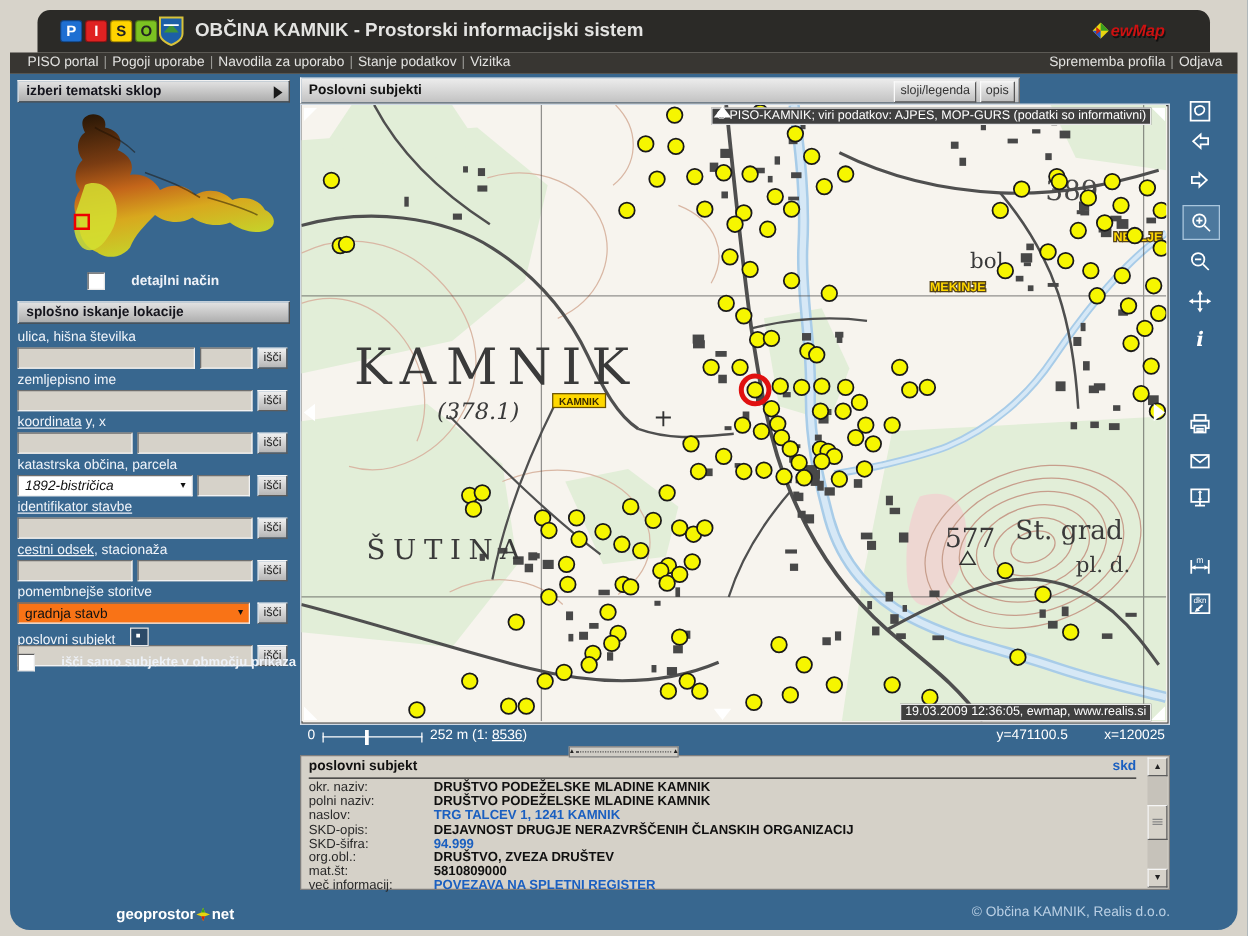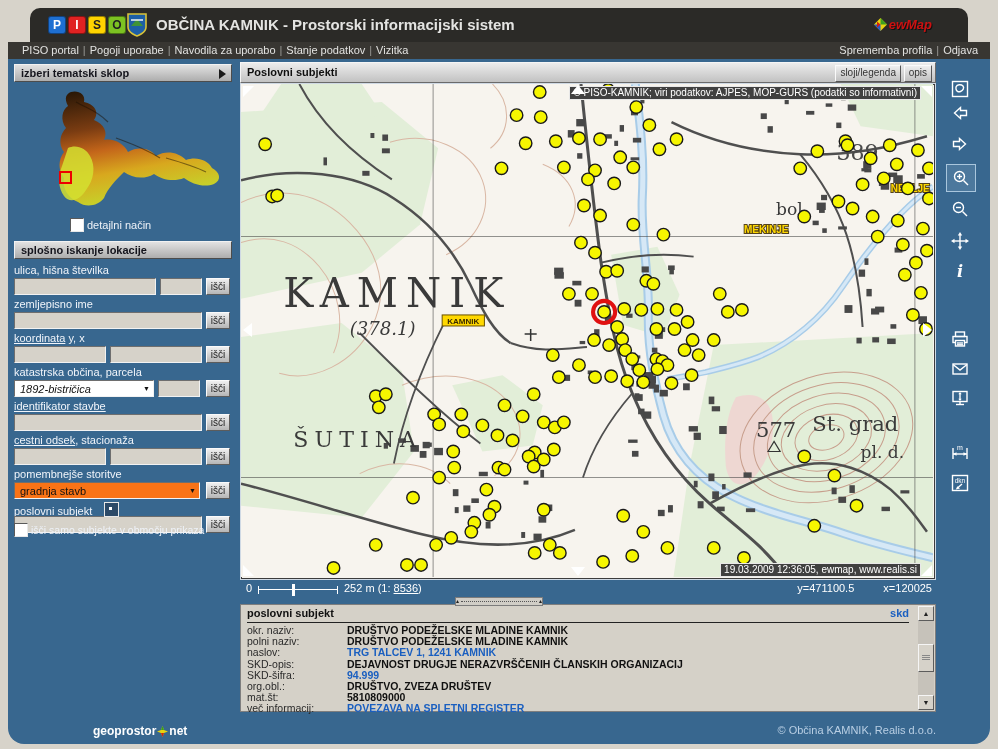--- a/index.html
+++ b/index.html
@@ -24,42 +24,42 @@
   .body-bg{position:absolute;left:8px;top:59px;width:982px;height:685px;background:#38678f;
     border-radius:0 0 16px 16px;z-index:0;}
   
   .side-header{position:absolute;left:14px;width:218px;height:18px;z-index:2;
     background:linear-gradient(#e2e2e2,#adadad);
     border:1px solid;border-color:#f2f2f2 #4c4c4c #4c4c4c #f2f2f2;
     font-size:11px;font-weight:bold;color:#14141c;line-height:17px;padding-left:6px;box-sizing:border-box;cursor:pointer;}
   .tri{position:absolute;right:5px;top:4px;width:0;height:0;border-top:5px solid transparent;
     border-bottom:5px solid transparent;border-left:7px solid #1a1a1a;}
   .terrain{position:absolute;left:16px;top:88px;z-index:2;cursor:pointer;}
-  .chk-row{position:absolute;z-index:2;display:flex;align-items:center;gap:3px;color:#eef2f8;font-size:11px;}
+  .chk-row{position:absolute;z-index:2;display:flex;align-items:center;gap:21px;color:#eef2f8;font-size:11px;font-weight:bold;}
   .chk{width:12px;height:12px;background:#fff;border:1px solid;border-color:#5a5a5a #e8e8e8 #e8e8e8 #5a5a5a;
     display:inline-block;cursor:pointer;}
   #search-form{position:absolute;left:14px;top:264px;width:216px;z-index:2;}
   .f-row{margin-bottom:3px;}
   .f-label{font-size:11px;color:#f0f4fa;margin-bottom:1px;height:13px;}
   .f-label .lnk{text-decoration:underline;cursor:pointer;}
   .f-controls{display:flex;align-items:center;gap:4px;}
   .inp{background:#d6d2c9;border:1px solid;border-color:#6e6e6e #f2f2f2 #f2f2f2 #6e6e6e;height:15px;box-sizing:content-box;}
   .sel{background:#fff;border:1px solid;border-color:#6e6e6e #f2f2f2 #f2f2f2 #6e6e6e;height:17px;
     display:flex;align-items:center;justify-content:space-between;font-size:11px;color:#111;
     padding:0 3px 0 5px;box-sizing:border-box;cursor:pointer;}
   .sel.gray{background:#f97316;}
   .sel-arrow{font-size:7px;color:#111;}
   .btn-isci{width:24px;height:17px;font-size:10px;color:#222;text-align:center;line-height:15px;
     background:linear-gradient(#f0f0f0,#b6b6b6);border:1px solid;border-color:#fafafa #5c5c5c #5c5c5c #fafafa;
     margin-left:auto;cursor:pointer;box-sizing:border-box;}
   .picker{display:inline-block;width:13px;height:13px;background:#2c4a68;border:1px solid #e8e8e8;
     vertical-align:-2px;margin-left:12px;position:relative;cursor:pointer;}
   .picker::after{content:"";position:absolute;left:4px;top:4px;width:3px;height:3px;background:#fff;}
   
-  .map-titlebar{position:absolute;left:240px;top:62px;width:696px;height:21px;z-index:2;
+  .map-titlebar{position:absolute;left:240px;top:62px;width:576px;height:21px;z-index:2;
     background:linear-gradient(#ececec,#c2c2c2);border:1px solid;border-color:#f5f5f5 #6a6a6a #6a6a6a #f5f5f5;
     box-sizing:border-box;}
   .map-title{position:absolute;left:6px;top:3px;font-size:11px;font-weight:bold;color:#101010;}
   .map-btn{position:absolute;top:2px;height:15px;background:linear-gradient(#efefef,#c0c0c0);
     border:1px solid;border-color:#fafafa #565656 #565656 #fafafa;font-size:10px;color:#333;
     padding:0 4px;line-height:13px;cursor:pointer;}
   .map-frame{position:absolute;left:240px;top:83px;width:694px;height:495px;z-index:2;
     border:1px solid #cfd9e4;background:#f7f4ee;overflow:hidden;cursor:crosshair;
     box-shadow:inset 0 0 0 1px #3c3c3c;}
   .map-overlay{position:absolute;background:#404040;color:#fff;font-size:10px;line-height:12px;

